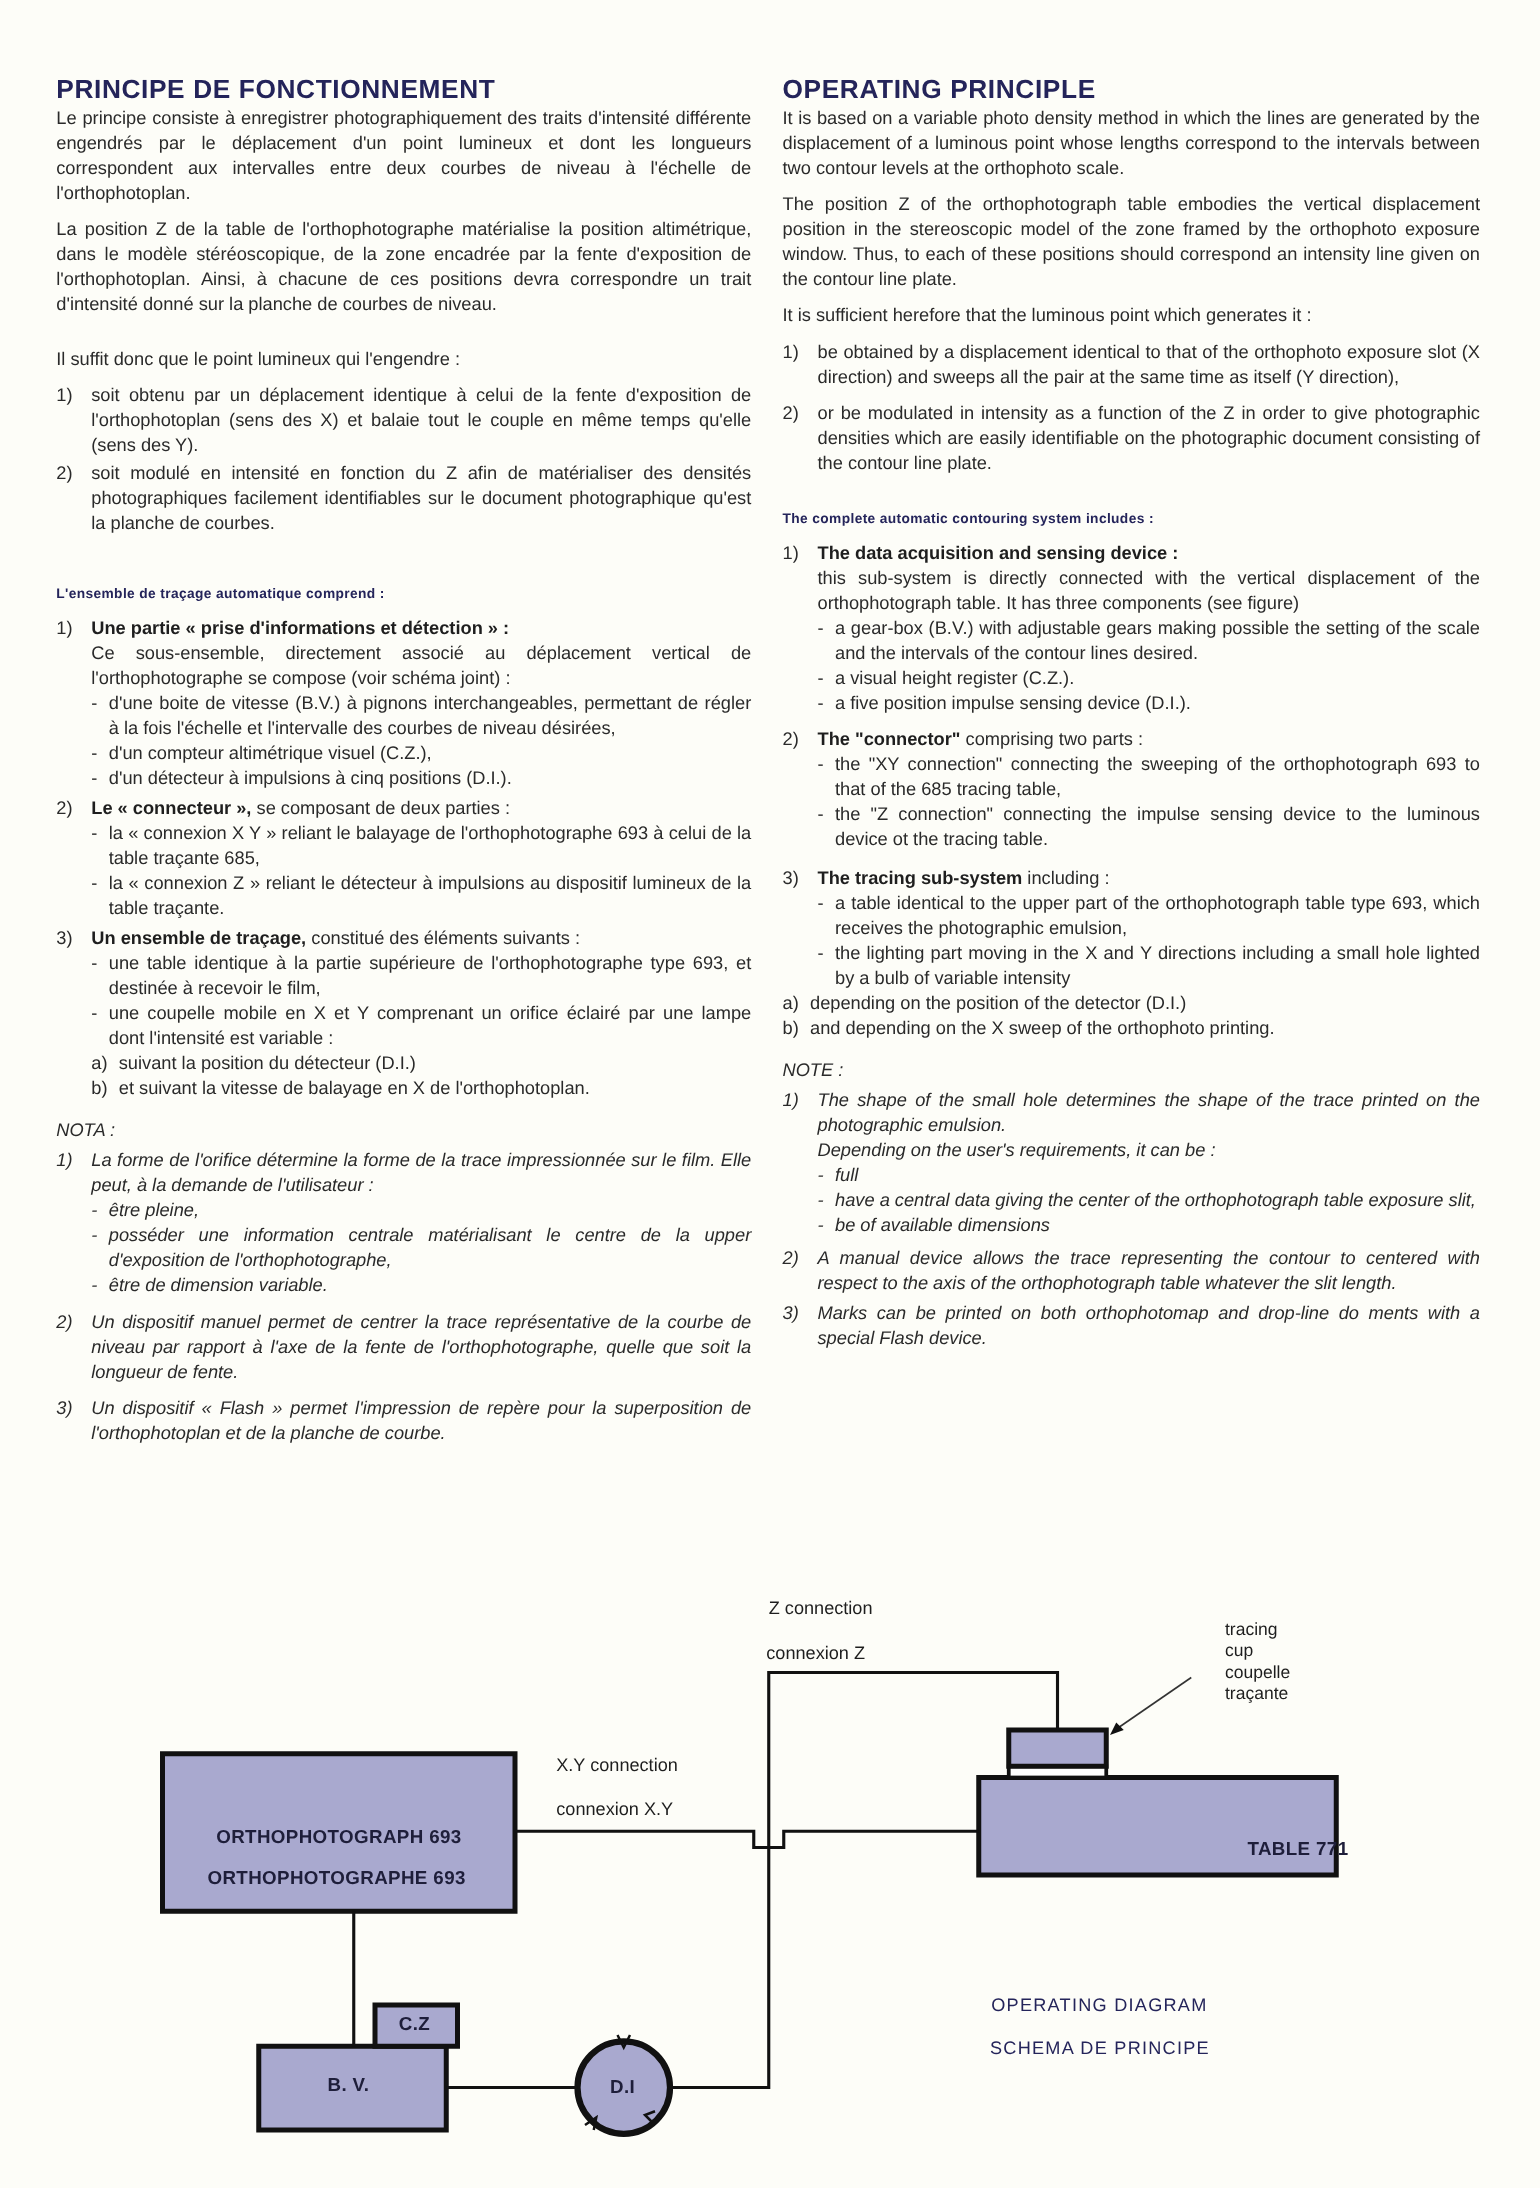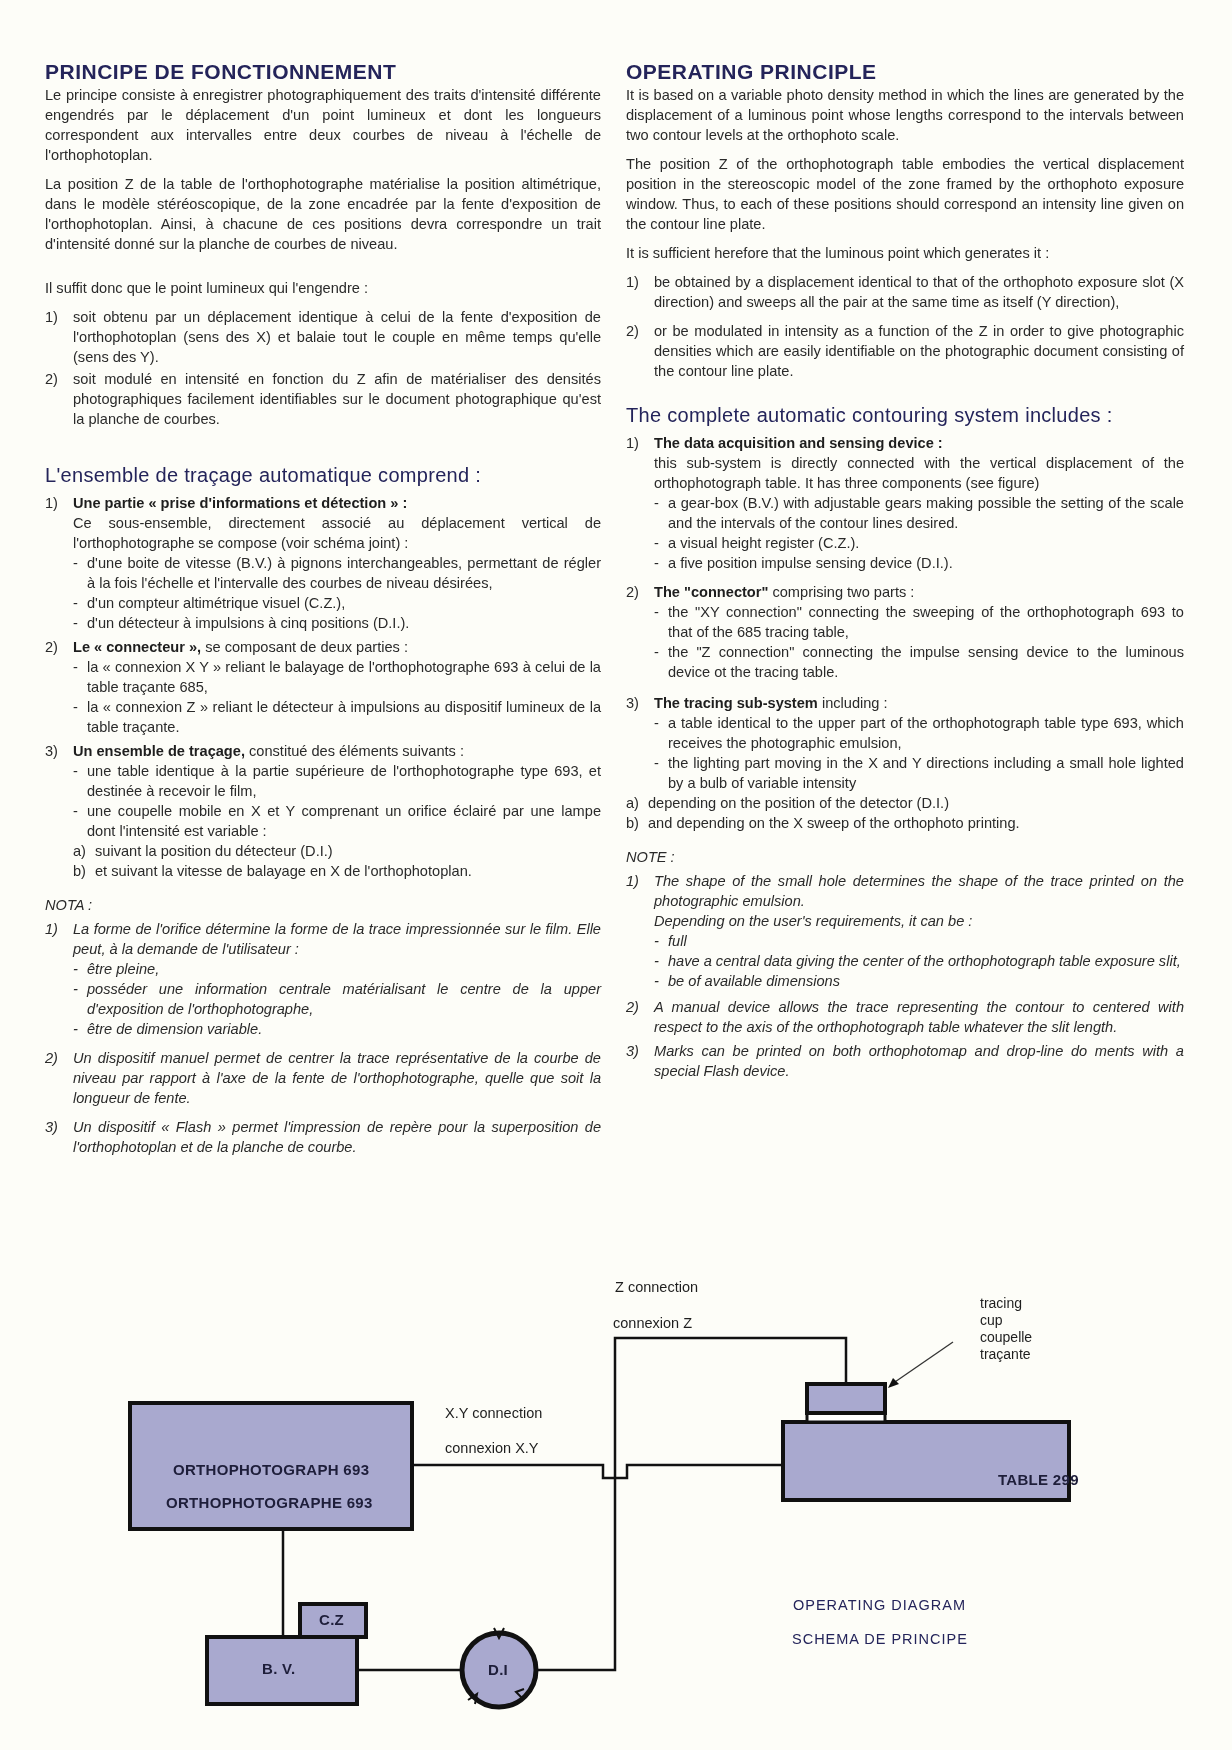--- a/index.html
+++ b/index.html
@@ -7,21 +7,21 @@
     width: 1232px; height: 1750px; overflow: hidden;
     background: #fdfdf8;
     color: #2a2a2a;
     font-family: "Liberation Sans", sans-serif;
     position: relative;
   }
   .col { position: absolute; top: 62px; width: 556px; font-size: 14.6px; line-height: 20px; }
   .col.left { left: 45px; }
   .col.right { left: 626px; width: 558px; }
   .h1 { color: #24245a; font-weight: bold; font-size: 21px; letter-spacing: 0.5px; margin: 0 0 3px 0; }
-  .h2 { color: #24245a; font-weight: normal; font-size: 20px; letter-spacing: 0.3px; margin: 0 0 8px 0; }
+  .h2 { color: #24245a; font-weight: bold; font-size: 11px; letter-spacing: 0.3px; margin: 0 0 8px 0; }
   p { margin: 0 0 9px 0; text-align: justify; }
   .item { display: flex; margin-bottom: 9px; }
   .num { width: 28px; flex: none; }
   .body { flex: 1; text-align: justify; }
   .sub { display: flex; }
   .dash { width: 14px; flex: none; padding-left: 0; }
   .subtext { flex: 1; text-align: justify; }
   .ab { display: flex; }
   .ab .lab { width: 22px; flex: none; }
   b.k { color: #1e1e1e; }
@@ -289,20 +289,20 @@
 
   <div class="dlabel" style="left:980px; top:35px; line-height:17px; font-size:14px">
     <div>tracing</div>
     <div>cup</div>
     <div>coupelle</div>
     <div>traçante</div>
   </div>
 
   <div class="boxlabel" style="left:173px; top:201px">ORTHOPHOTOGRAPH 693</div>
   <div class="boxlabel" style="left:166px; top:234px">ORTHOPHOTOGRAPHE 693</div>
-  <div class="boxlabel" style="left:998px; top:211px">TABLE 299</div>
+  <div class="boxlabel" style="left:998px; top:211px">TABLE 771</div>
   <div class="boxlabel" style="left:319px; top:351px">C.Z</div>
   <div class="boxlabel" style="left:262px; top:400px">B. V.</div>
   <div class="boxlabel" style="left:488px; top:401px">D.I</div>
 
   <div class="caption" style="left:793px; top:337px">OPERATING DIAGRAM</div>
   <div class="caption" style="left:792px; top:371px">SCHEMA DE PRINCIPE</div>
 </div>
 
 </body></html>

